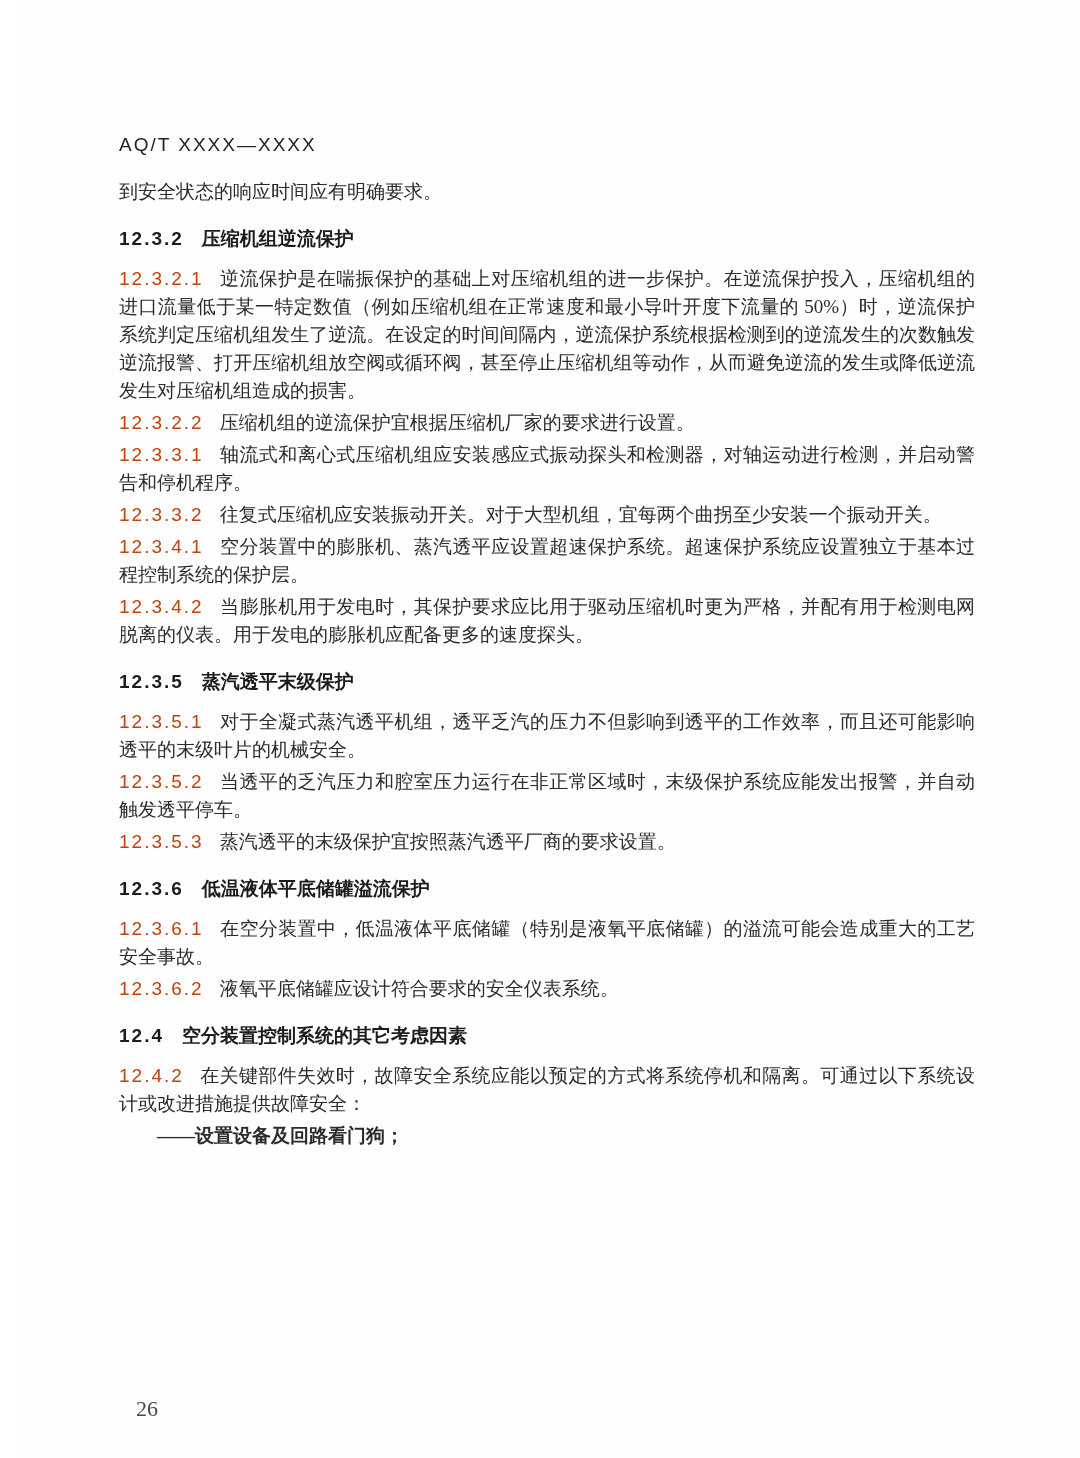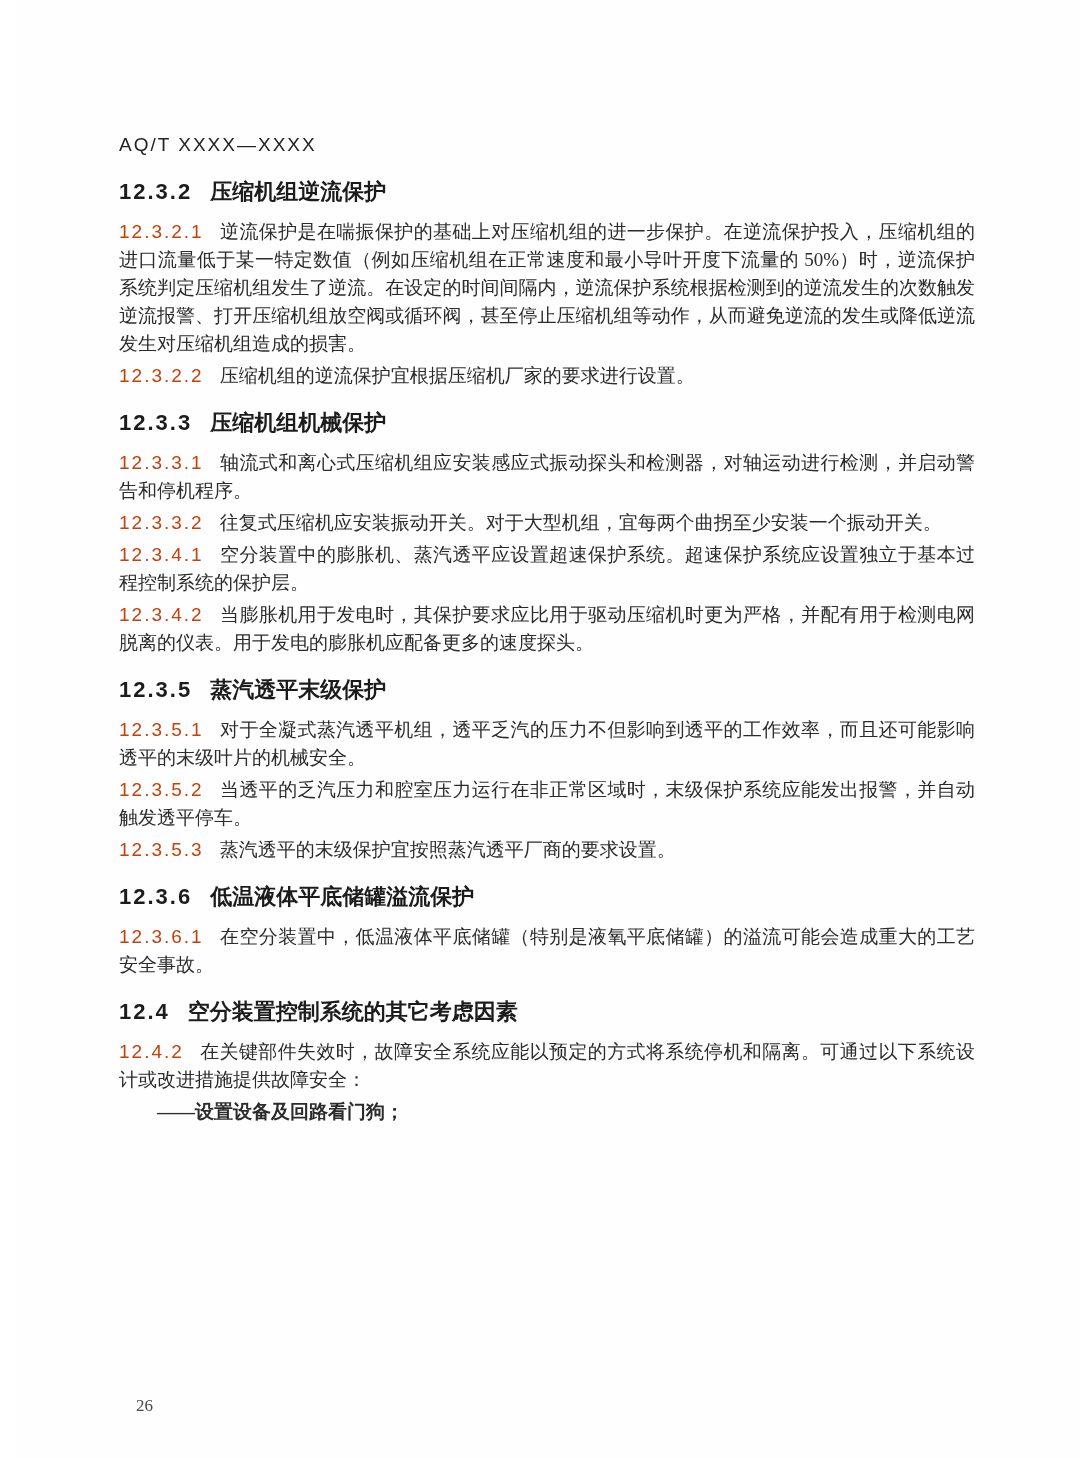--- a/index.html
+++ b/index.html
@@ -45,62 +45,63 @@
   .para.first { margin-top: 0; }
   .clause-num {
     font-family: "Liberation Sans", "DejaVu Sans", sans-serif;
     letter-spacing: 2px;
     padding-right: 16px;
     white-space: nowrap;
     color: #c2410c;
   }
   .heading {
     margin: 19px 0 12px 0;
-    font-size: 22px;
+    font-size: 19px;
     line-height: 28px;
     font-family: "Liberation Sans", "DejaVu Sans", sans-serif;
     font-weight: bold;
     color: #1c1c1c;
     text-align: left;
   }
   .heading .h-num {
     font-weight: 600;
     letter-spacing: 2px;
     padding-right: 18px;
   }
   .dash-item { padding-left: 38px; font-weight: bold; }
   .page-number {
     position: absolute;
     left: 120px;
     top: 1396px;
-    font-size: 17px;
+    font-size: 22px;
     color: #4a4a4a;
     font-family: "Liberation Serif", "DejaVu Serif", serif;
   }
 </style>
 </head>
 <body>
 
 <div class="sheet">
   <div class="content">
     <div class="doc-header">AQ/T XXXX—XXXX</div>
     <div class="flow">
+        <p class="para first">到安全状态的响应时间应有明确要求。</p>
         <h2 class="heading"><span class="h-num">12.3.2</span><span>压缩机组逆流保护</span></h2>
         <p class="para"><span class="clause-num">12.3.2.1</span>逆流保护是在喘振保护的基础上对压缩机组的进一步保护。在逆流保护投入，压缩机组的进口流量低于某一特定数值（例如压缩机组在正常速度和最小导叶开度下流量的 50%）时，逆流保护系统判定压缩机组发生了逆流。在设定的时间间隔内，逆流保护系统根据检测到的逆流发生的次数触发逆流报警、打开压缩机组放空阀或循环阀，甚至停止压缩机组等动作，从而避免逆流的发生或降低逆流发生对压缩机组造成的损害。</p>
         <p class="para"><span class="clause-num">12.3.2.2</span>压缩机组的逆流保护宜根据压缩机厂家的要求进行设置。</p>
-        <h2 class="heading"><span class="h-num">12.3.3</span><span>压缩机组机械保护</span></h2>
         <p class="para"><span class="clause-num">12.3.3.1</span>轴流式和离心式压缩机组应安装感应式振动探头和检测器，对轴运动进行检测，并启动警告和停机程序。</p>
         <p class="para"><span class="clause-num">12.3.3.2</span>往复式压缩机应安装振动开关。对于大型机组，宜每两个曲拐至少安装一个振动开关。</p>
         <p class="para"><span class="clause-num">12.3.4.1</span>空分装置中的膨胀机、蒸汽透平应设置超速保护系统。超速保护系统应设置独立于基本过程控制系统的保护层。</p>
         <p class="para"><span class="clause-num">12.3.4.2</span>当膨胀机用于发电时，其保护要求应比用于驱动压缩机时更为严格，并配有用于检测电网脱离的仪表。用于发电的膨胀机应配备更多的速度探头。</p>
         <h2 class="heading"><span class="h-num">12.3.5</span><span>蒸汽透平末级保护</span></h2>
         <p class="para"><span class="clause-num">12.3.5.1</span>对于全凝式蒸汽透平机组，透平乏汽的压力不但影响到透平的工作效率，而且还可能影响透平的末级叶片的机械安全。</p>
         <p class="para"><span class="clause-num">12.3.5.2</span>当透平的乏汽压力和腔室压力运行在非正常区域时，末级保护系统应能发出报警，并自动触发透平停车。</p>
         <p class="para"><span class="clause-num">12.3.5.3</span>蒸汽透平的末级保护宜按照蒸汽透平厂商的要求设置。</p>
         <h2 class="heading"><span class="h-num">12.3.6</span><span>低温液体平底储罐溢流保护</span></h2>
         <p class="para"><span class="clause-num">12.3.6.1</span>在空分装置中，低温液体平底储罐（特别是液氧平底储罐）的溢流可能会造成重大的工艺安全事故。</p>
+        <p class="para"><span class="clause-num">12.3.6.2</span>液氧平底储罐应设计符合要求的安全仪表系统。</p>
         <h2 class="heading"><span class="h-num">12.4</span><span>空分装置控制系统的其它考虑因素</span></h2>
         <p class="para"><span class="clause-num">12.4.2</span>在关键部件失效时，故障安全系统应能以预定的方式将系统停机和隔离。可通过以下系统设计或改进措施提供故障安全：</p>
         <p class="para dash-item">——设置设备及回路看门狗；</p>
       </div>
   </div>
   <div class="page-number">26</div>
 </div>
 
 </body></html>

